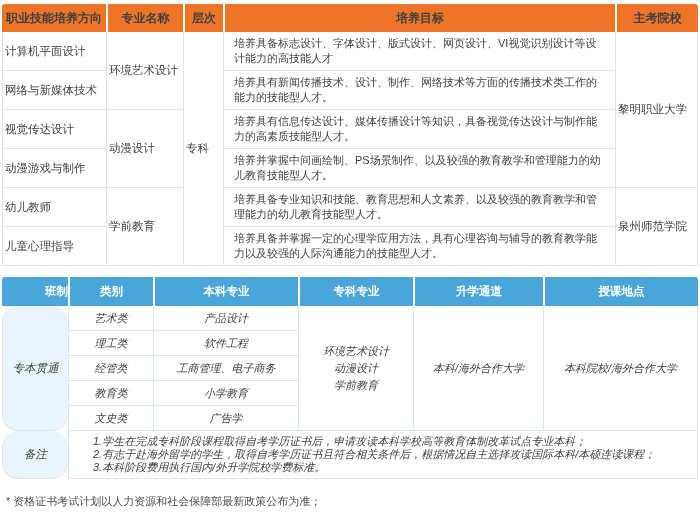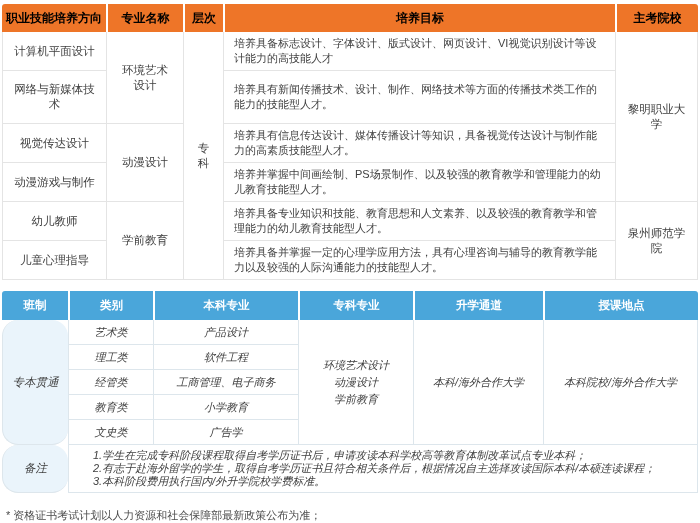--- a/index.html
+++ b/index.html
@@ -12,44 +12,44 @@
   }
   *{box-sizing:border-box;margin:0;padding:0;}
   html,body{width:700px;height:523px;background:#fff;overflow:hidden;}
   body{font-family:"Liberation Sans","DejaVu Sans",sans-serif;color:var(--text);}
   .page{width:700px;height:523px;padding:4px 2px 0 2px;}
 
   table{border-collapse:separate;border-spacing:0;table-layout:fixed;width:696px;}
 
   
   .t1 th{
-    background:var(--orange);color:#000000;font-size:12px;font-weight:bold;
+    background:var(--orange);color:#404040;font-size:12px;font-weight:bold;
     height:28px;text-align:center;vertical-align:middle;border-left:2px solid #fff;
   }
   .t1 th:first-child{border-left:none;border-top-left-radius:3px;}
   .t1 th:last-child{border-top-right-radius:3px;}
   .t1 td{
     border-left:1px solid var(--border1);border-bottom:1px solid var(--border1);
     font-size:11px;vertical-align:middle;background:#fff;
   }
   .t1 tr td:first-child{border-left:1px solid var(--border1);}
-  .t1 td.c{text-align:center;padding:11px;}
+  .t1 td.c{padding:2px;}
   .t1 td.goal{text-align:left;padding:4px 10px;line-height:15px;}
   .t1 td.last{border-right:1px solid var(--border1);}
   .t1 tbody tr{height:39px;}
   .t1 td.direction{font-size:11.5px;}
   .t1 td.major,.t1 td.level,.t1 td.college{font-size:11.5px;}
 
   
   .t2{margin-top:11px;}
   .t2 th{
     background:var(--blue);color:#fff;font-size:11.5px;font-weight:bold;
     height:29px;text-align:center;vertical-align:middle;border-left:2px solid #fff;
   }
-  .t2 th:first-child{border-left:none;border-top-left-radius:3px;}
+  .t2 th:first-child{border-left:none;border-top-left-radius:3px;text-align:right;}
   .t2 th:last-child{border-top-right-radius:3px;}
   .t2 td{
     border-left:1px solid var(--border2);border-bottom:1px solid var(--border2);
     font-size:11px;text-align:center;vertical-align:middle;background:#fff;font-style:italic;
   }
   .t2 td.last{border-right:1px solid var(--border2);}
   .t2 tbody tr{height:25px;}
   .t2 td.label{background:var(--label-bg);font-size:11.5px;border-radius:16px;}
   .t2 td.multiline div{line-height:17px;}
   .t2 td.remarks{

